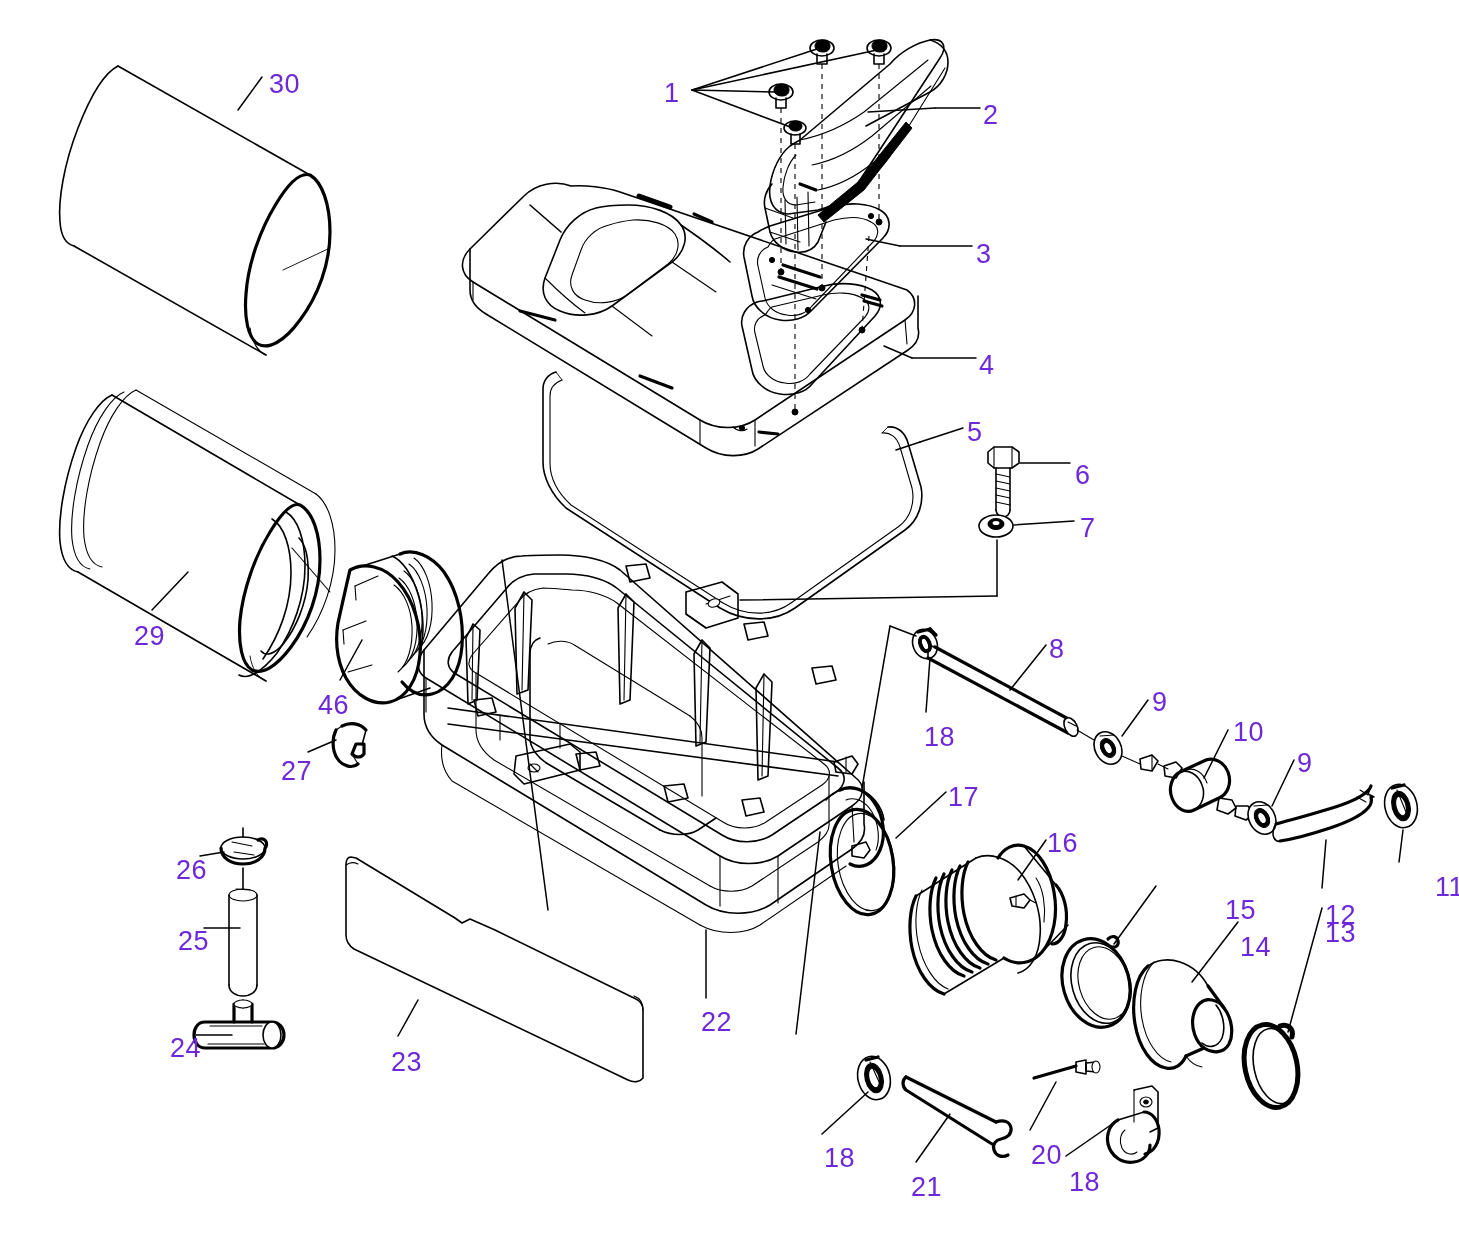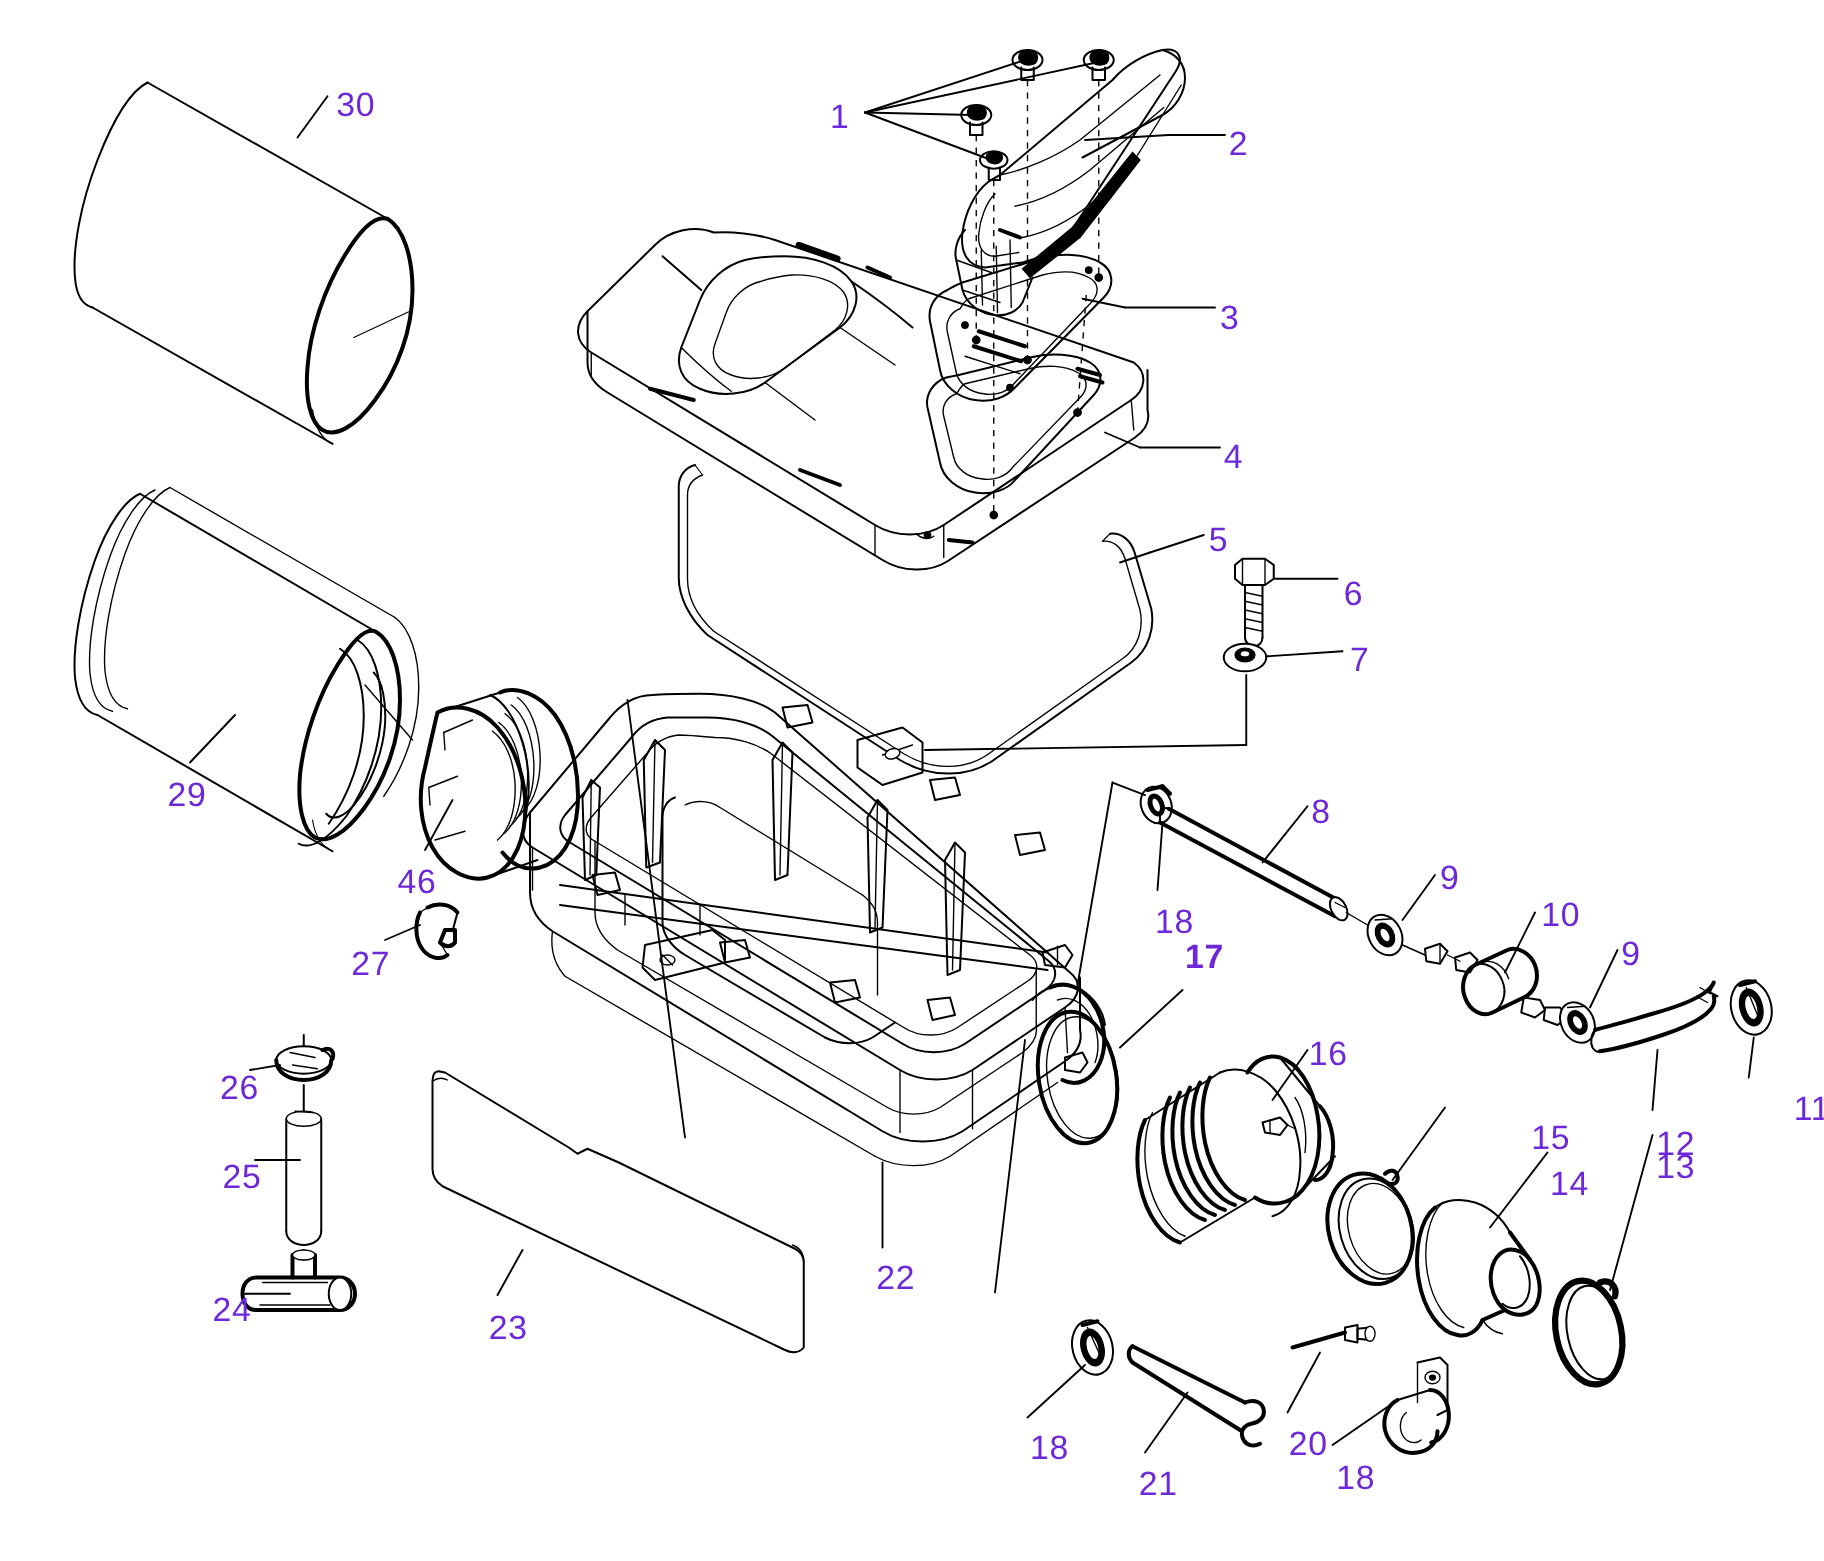--- a/index.html
+++ b/index.html
@@ -555,21 +555,21 @@
       <div class="callout" style="left: 1049px; top: 634px;">8</div>
       <div class="callout" style="left: 1152px; top: 687px;">9</div>
       <div class="callout" style="left: 1233px; top: 717px;">10</div>
       <div class="callout" style="left: 1297px; top: 748px;">9</div>
       <div class="callout" style="left: 1399px; top: 872px; margin-left: 36px;">11</div>
       <div class="callout" style="left: 1325px; top: 900px;">12</div>
       <div class="callout" style="left: 1325px; top: 918px;">13</div>
       <div class="callout" style="left: 1240px; top: 932px; text-align: center;">14</div>
       <div class="callout" style="left: 1200px; top: 895px; margin-left: 25px;">15</div>
       <div class="callout" style="left: 1047px; top: 828px;">16</div>
-      <div class="callout" style="left: 948px; top: 750px; font-weight: bold;">17</div>
+      <div class="callout" style="left: 948px; top: 782px;">17</div>
       <div class="callout" style="left: 924px; top: 722px;">18</div>
       <div class="callout" style="left: 824px; top: 1143px;">18</div>
       <div class="callout" style="left: 1069px; top: 1167px;">18</div>
       <div class="callout" style="left: 1031px; top: 1140px;">20</div>
       <div class="callout" style="left: 911px; top: 1172px;">21</div>
       <div class="callout" style="left: 701px; top: 1007px;">22</div>
       <div class="callout" style="left: 391px; top: 1047px;">23</div>
       <div class="callout" style="left: 170px; top: 1033px;">24</div>
       <div class="callout" style="left: 178px; top: 926px;">25</div>
       <div class="callout" style="left: 176px; top: 855px;">26</div>

